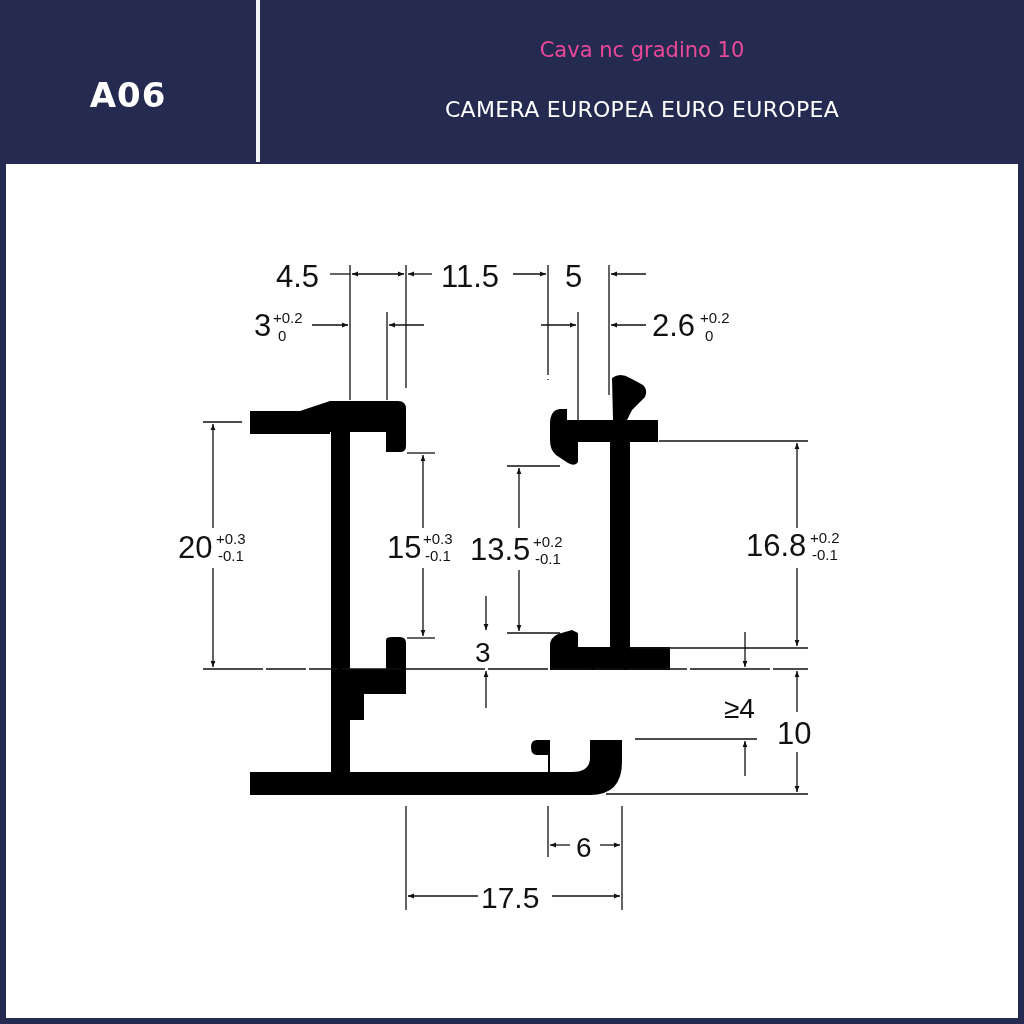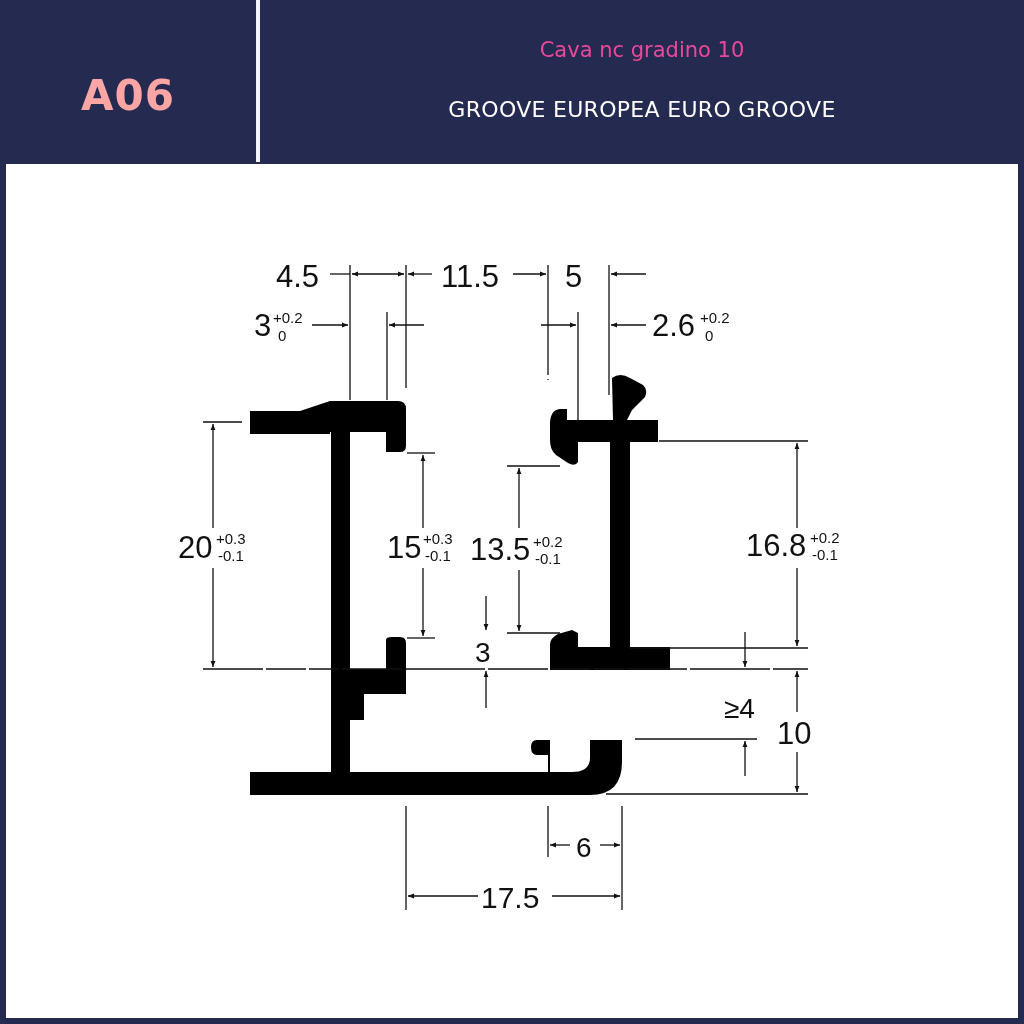--- a/index.html
+++ b/index.html
@@ -1,38 +1,38 @@
 <!DOCTYPE html>
 <html><head>
 <meta charset="utf-8">
 <style>
   html,body{margin:0;padding:0;}
   body{width:1024px;height:1024px;background:#252a50;position:relative;overflow:hidden;font-family:"Liberation Sans",sans-serif;}
   .header{position:absolute;left:0;top:0;width:1024px;height:162px;background:#252a50;}
   .code-cell{position:absolute;left:0;top:0;width:256px;height:162px;display:flex;align-items:center;justify-content:center;}
-  .code{color:#fca5a5;font-family:"DejaVu Sans",sans-serif;font-weight:bold;font-size:42px;letter-spacing:1px;margin-top:28px;}
+  .code{color:#ffffff;font-family:"DejaVu Sans",sans-serif;font-weight:bold;font-size:34px;letter-spacing:1px;margin-top:28px;}
   .divider{position:absolute;left:256px;top:0;width:4px;height:162px;background:#f4f4f8;}
   .title-cell{position:absolute;left:260px;top:0;width:764px;height:162px;}
   .title1{position:absolute;left:0;width:100%;top:38px;text-align:center;color:#ec4899;font-family:"DejaVu Sans",sans-serif;font-size:21px;}
   .title2{position:absolute;left:0;width:100%;top:97px;text-align:center;color:#fff;font-family:"DejaVu Sans",sans-serif;font-size:22px;letter-spacing:0.3px;}
   .canvas{position:absolute;left:6px;top:164px;width:1012px;height:854px;background:#fff;}
   svg{position:absolute;left:0;top:0;}
   .dim{font-family:"Liberation Sans",sans-serif;fill:#111;}
 </style>
 </head>
 <body>
 
 <div class="header">
   <div class="code-cell">
     <span class="code">A06</span>
   </div>
   <div class="divider"></div>
   <div class="title-cell">
     <div class="title1">Cava nc gradino 10</div>
-    <div class="title2">GROOVE EUROPEA EURO GROOVE</div>
+    <div class="title2">CAMERA EUROPEA EURO EUROPEA</div>
   </div>
 </div>
 
 <div class="canvas"></div>
 
 <svg width="1024" height="1024" viewBox="0 0 1024 1024">
   <defs>
     <marker id="ar" viewBox="0 0 10 10" refX="10" refY="5" markerWidth="9" markerHeight="6" orient="auto-start-reverse" markerUnits="userSpaceOnUse">
       <path d="M0,1 L10,5 L0,9 z" fill="#111"></path>
     </marker>

